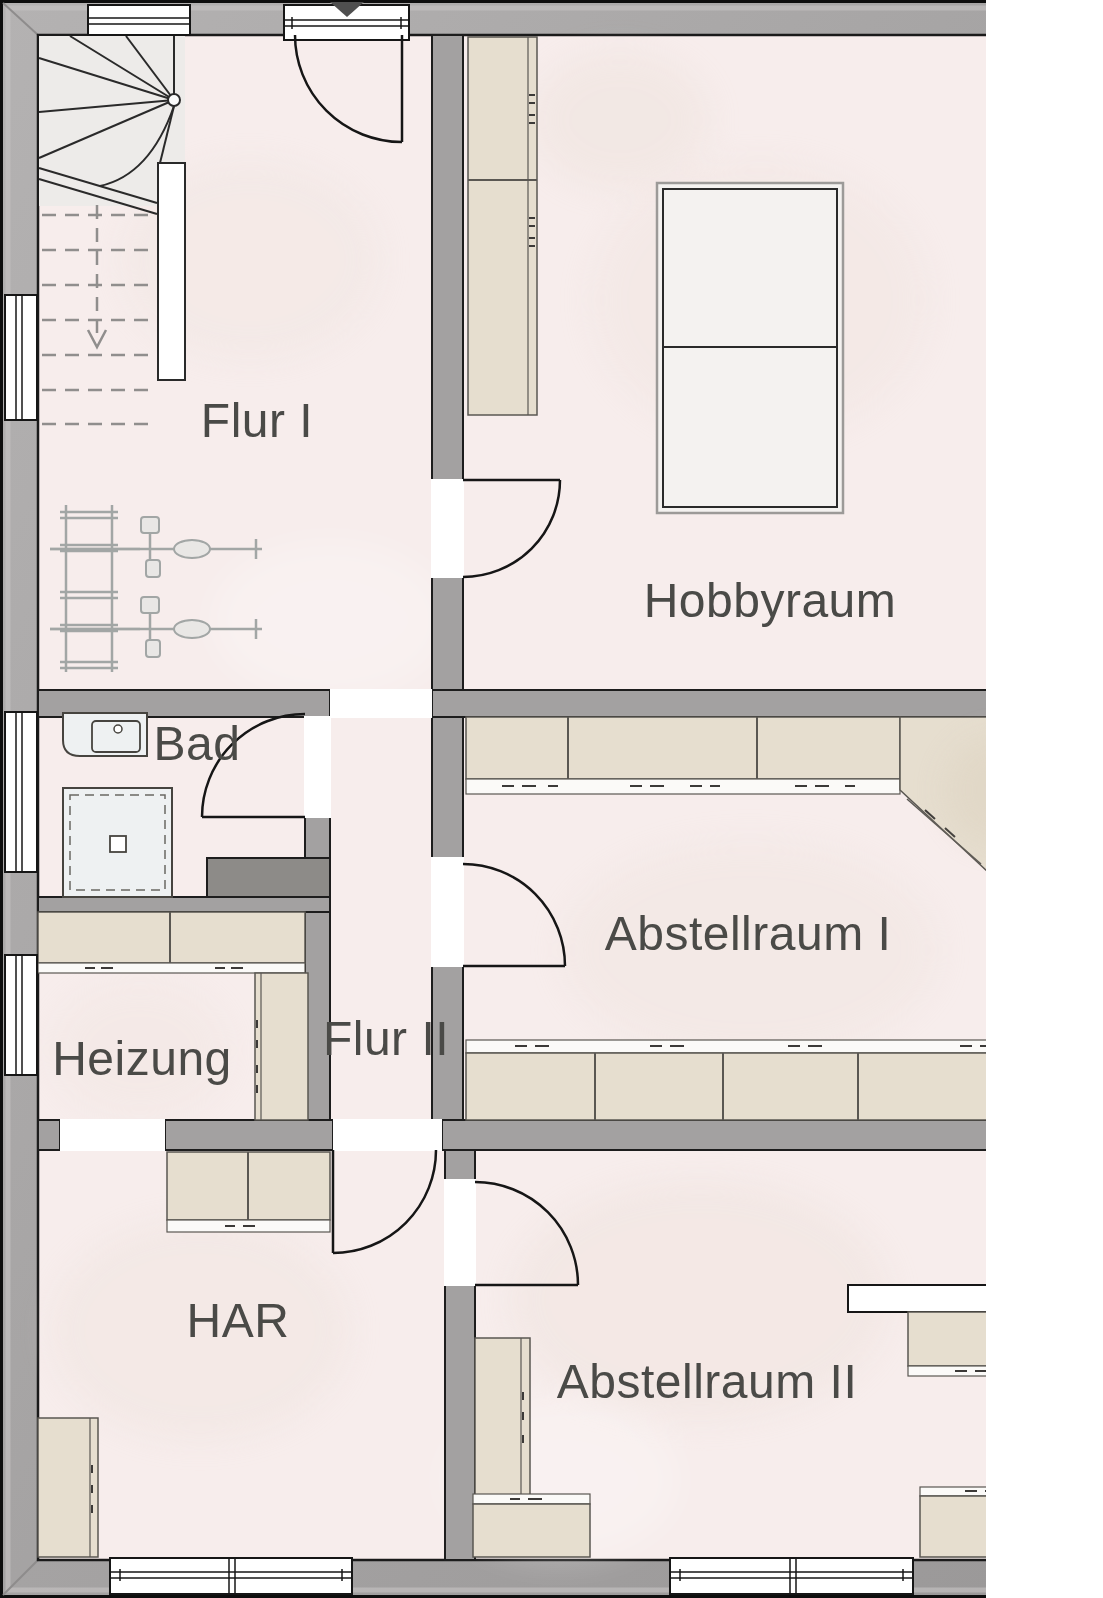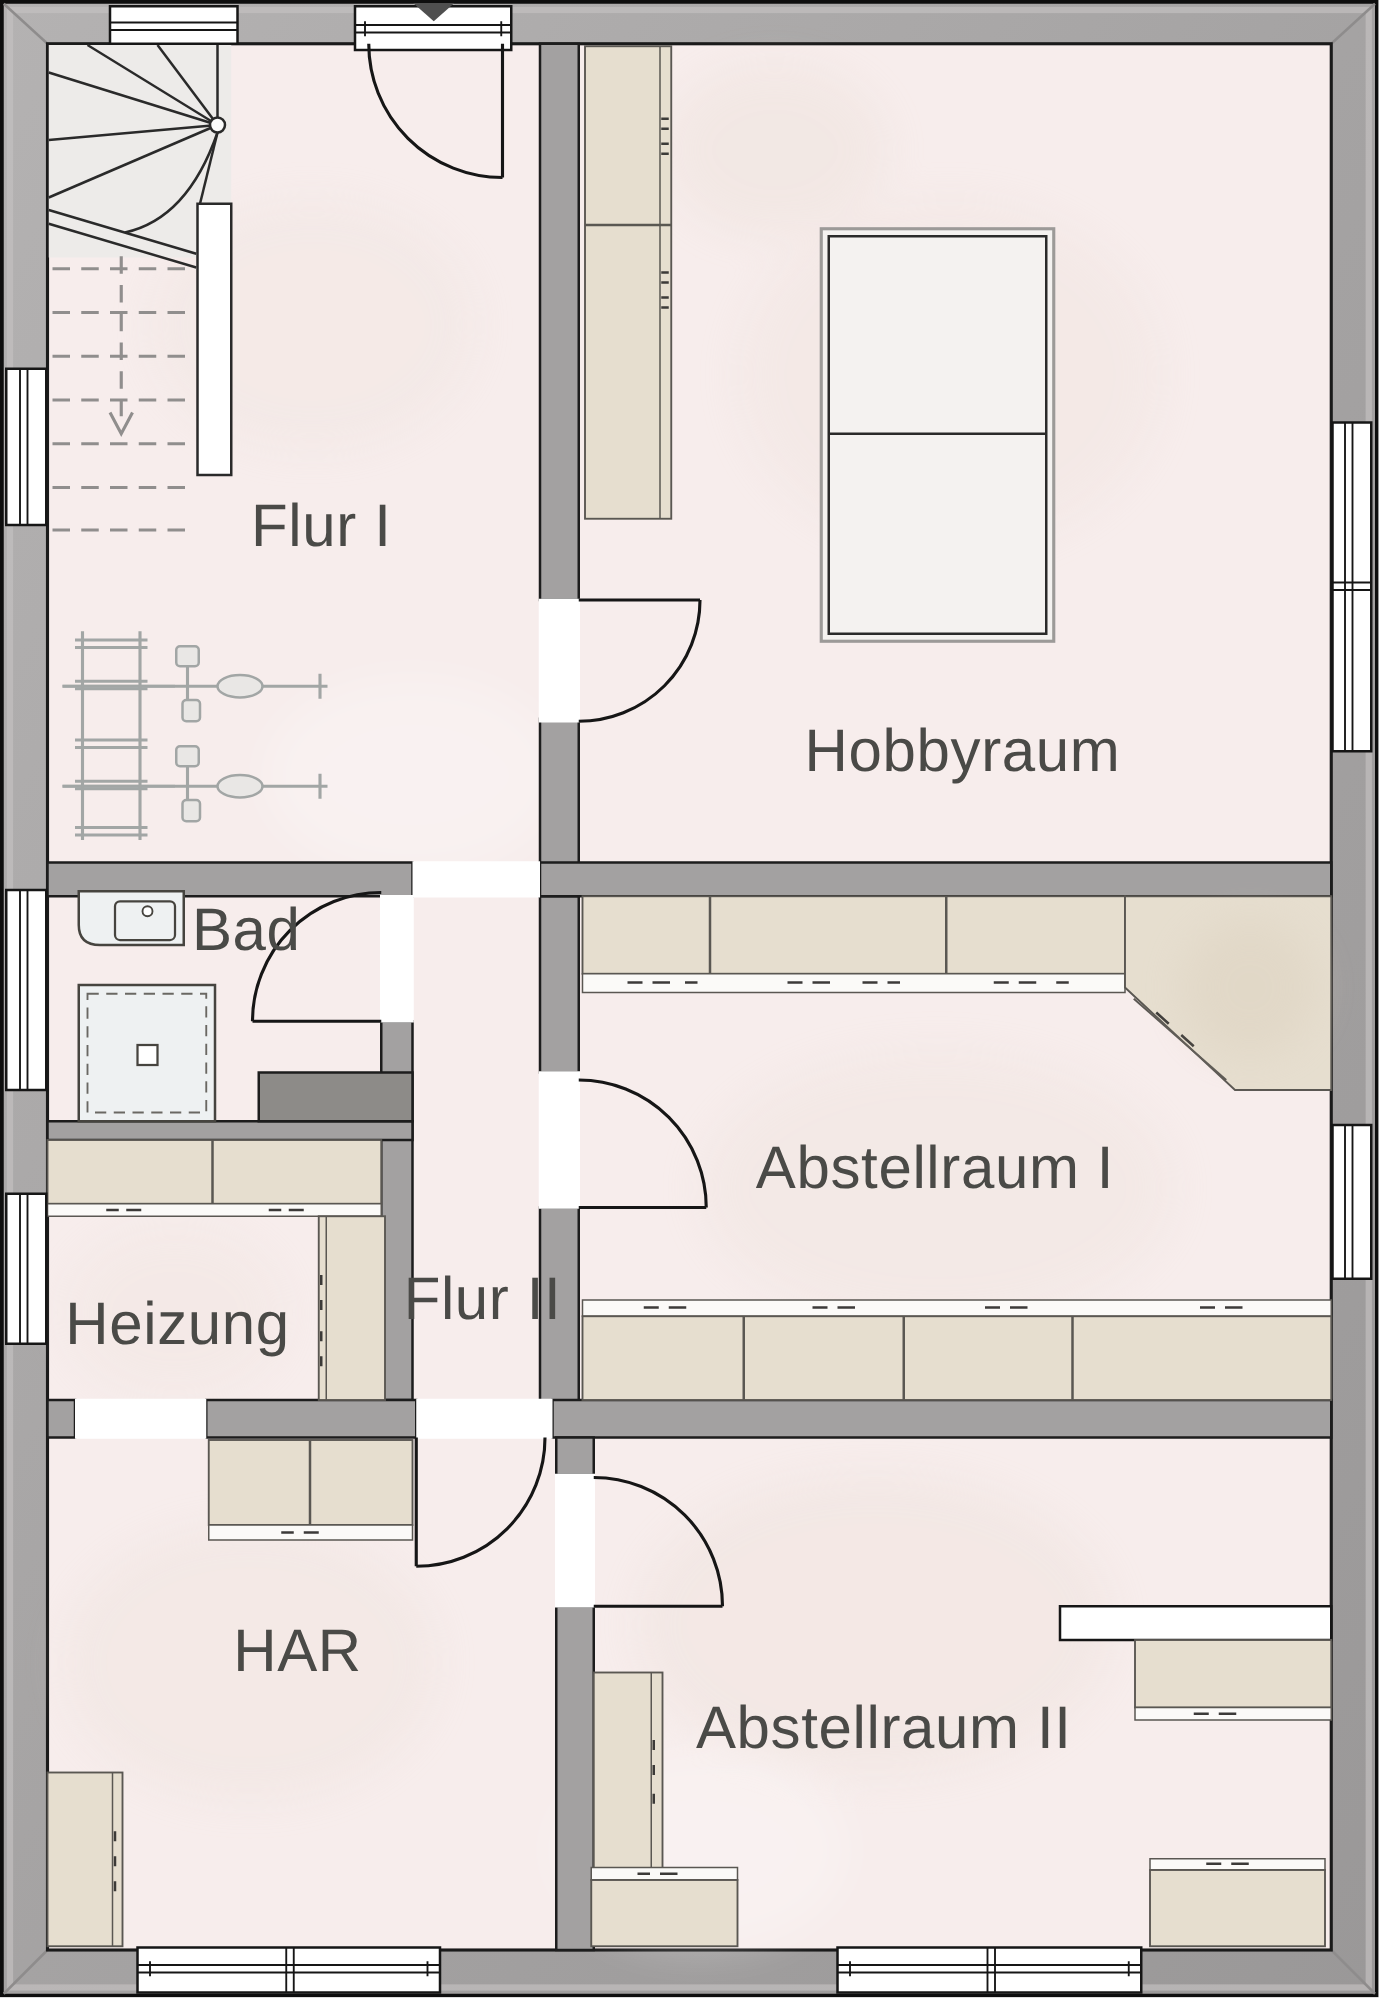--- a/index.html
+++ b/index.html
@@ -1,16 +1,16 @@
 <!DOCTYPE html>
 <html><head>
 <meta charset="utf-8">
 <style>
   html,body{margin:0;padding:0;background:#ffffff;}
-  .stage{position:relative;width:1103px;height:1598px;overflow:hidden;background:#fff;}
+  .stage{position:relative;width:986px;height:1598px;overflow:hidden;background:#fff;}
   svg{display:block;}
   .lbl{
     font-family:"Liberation Sans", sans-serif;
     font-size:48px;
     fill:#4a4a47;
     letter-spacing:0.5px;
     text-anchor:middle;
   }
   .wall{fill:#a3a1a1;stroke:#1d1d1d;stroke-width:2;}
   .gap{fill:#ffffff;stroke:none;}

